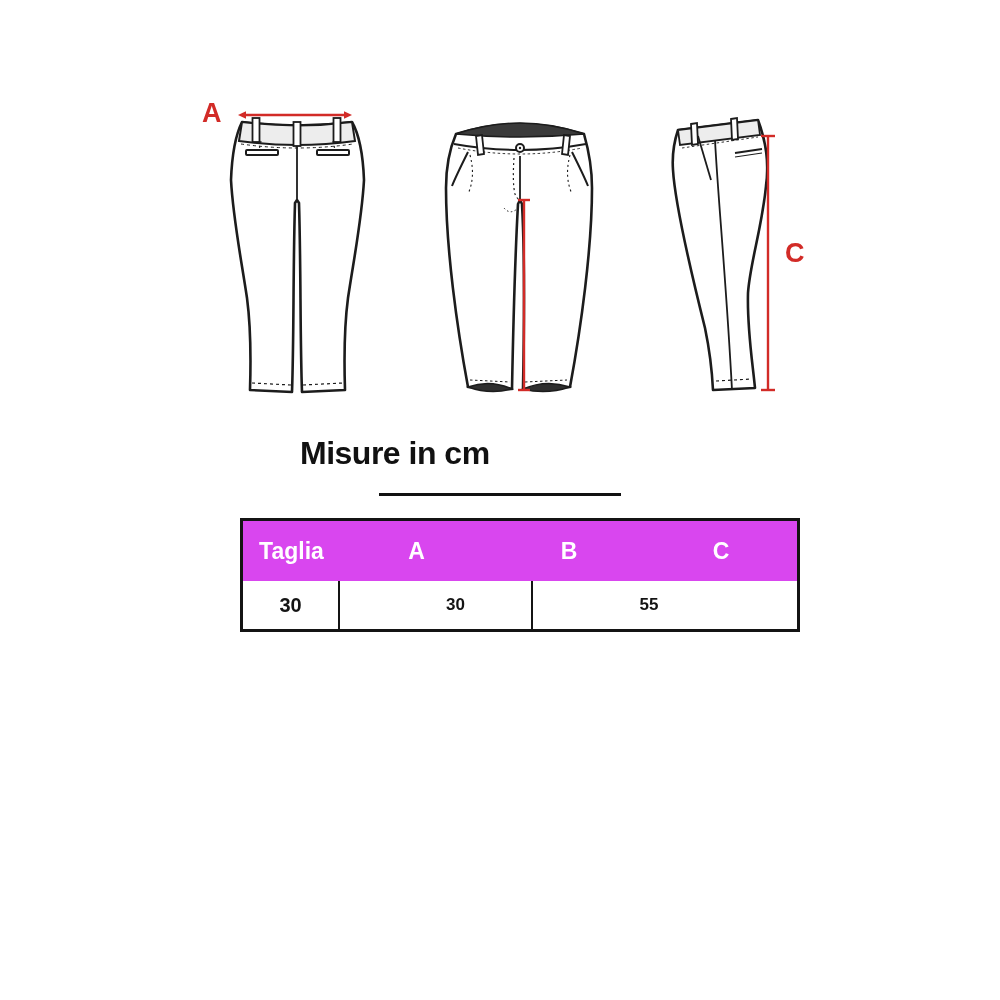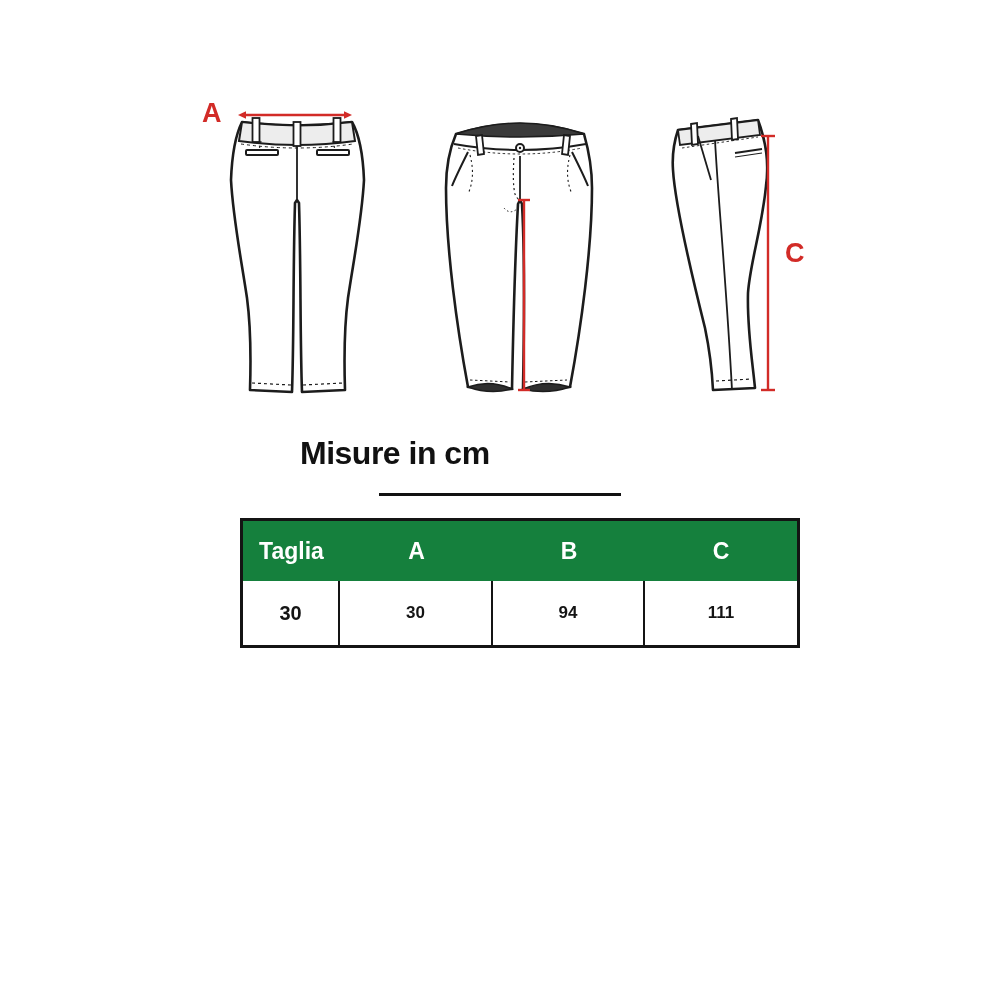--- a/index.html
+++ b/index.html
@@ -11,23 +11,23 @@
   
   #title-wrap{position:absolute;left:50%;top:436px;transform:translateX(-50%);
               text-align:left;width:400px;}
   #title{font-size:32px;font-weight:800;color:#111;letter-spacing:-0.5px;
          margin:0;line-height:1.1;}
   #title-underline{width:242px;height:3px;background:#111;margin:22px auto 0 auto;}
   
   #size-table{position:absolute;left:240px;top:518px;width:560px;
               border:3px solid #141414;box-sizing:border-box;}
   .t-row{display:grid;grid-template-columns:97px 153px 152px 152px;}
-  .t-head{background:#15803d;color:#ffffff;height:60px;}
+  .t-head{background:#d946ef;color:#ffffff;height:60px;}
   .t-head .cell{font-weight:700;font-size:23px;}
-  .t-body{background:#ffffff;color:#141414;height:64px;}
+  .t-body{background:#ffffff;color:#141414;height:48px;gap:40px;}
   .cell{display:flex;align-items:center;justify-content:center;}
   .t-body .cell{border-right:2.5px solid #141414;font-weight:700;font-size:17px;}
   .t-body .cell:last-child{border-right:none;}
   .t-body .cell.size{font-size:20px;}
 </style>
 </head>
 <body>
 
 <div id="page">
 
@@ -144,18 +144,17 @@
   <div id="size-table">
     <div class="t-row t-head">
       <div class="cell">Taglia</div>
       <div class="cell">A</div>
       <div class="cell">B</div>
       <div class="cell">C</div>
     </div>
     <div class="t-row t-body">
       <div class="cell size">30</div>
       <div class="cell">30</div>
-      <div class="cell">94</div>
-      <div class="cell">111</div>
+      <div class="cell">55</div>
     </div>
   </div>
 
 </div>
 
 </body></html>

